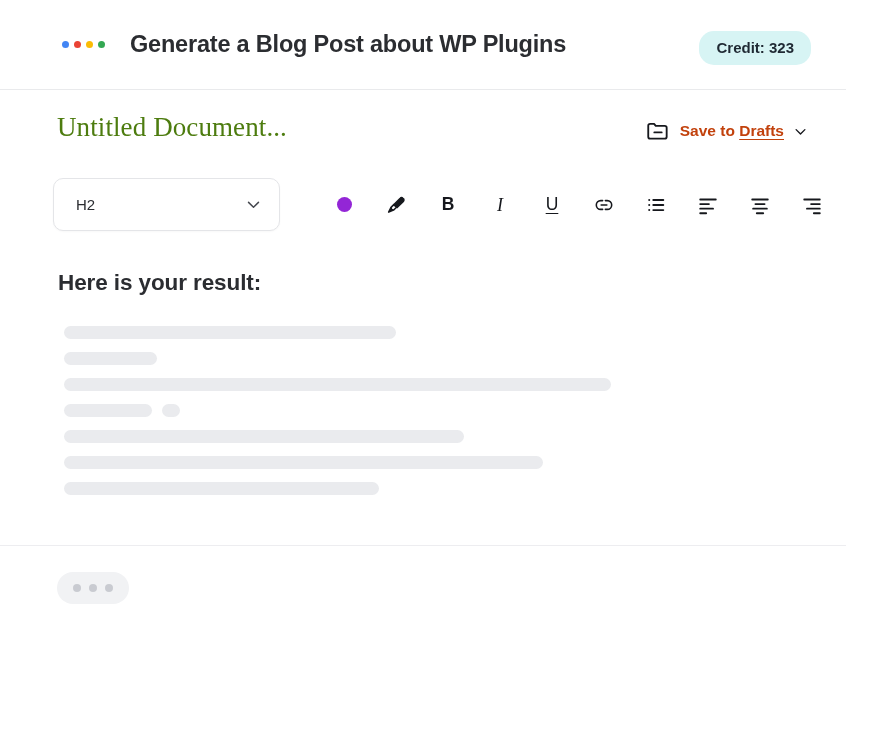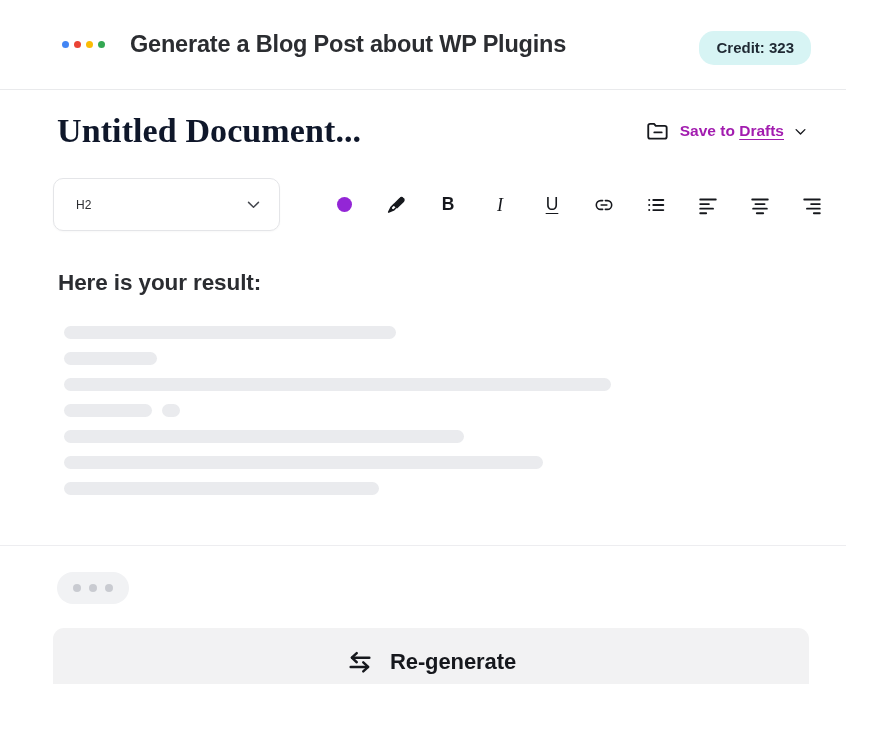--- a/index.html
+++ b/index.html
@@ -68,41 +68,41 @@
     top: 90px; left: 0;
     width: 846px;
     height: 80px;
   }
 
   .doc-title {
     position: absolute;
     left: 57px;
     top: 22px;
     font-family: "Liberation Serif", serif;
-    font-size: 34px;
-    font-weight: 700;
-    color: #0f172a;
+    font-size: 27px;
+    font-weight: 400;
+    color: #4d7c0f;
     letter-spacing: 0.1px;
     white-space: nowrap;
   }
 
   .save-group {
     position: absolute;
     right: 38px;
     top: 28px;
     display: flex;
     align-items: center;
     gap: 9px;
     white-space: nowrap;
   }
   .folder-icon { display: block; width: 26px; height: 26px; }
   .save-label {
     font-size: 15.5px;
     font-weight: 700;
-    color: #a21caf;
+    color: #c2410c;
   }
   .save-label .target { text-decoration: underline; text-underline-offset: 2.5px; }
   .chev-small { display: block; width: 15px; height: 15px; }
 
   
   .toolbar {
     position: absolute;
     top: 178px; left: 0;
     width: 846px;
     height: 54px;
@@ -117,21 +117,21 @@
     border: 1px solid #e4e5e8;
     border-radius: 10px;
     background: #ffffff;
     display: flex;
     align-items: center;
     justify-content: space-between;
     padding: 0 17px 0 22px;
     box-shadow: 0 1px 2px rgba(16,24,40,0.03);
   }
   .style-select-label {
-    font-size: 12px;
+    font-size: 15px;
     color: #2b2d31;
     font-weight: 400;
   }
   .chev { display: block; width: 17px; height: 17px; }
 
   .tool-icons {
     position: absolute;
     left: 318px;
     top: 0;
     height: 53px;
@@ -425,25 +425,14 @@
   </div>
 
   <div class="status-row">
     <div class="typing-pill">
       <span class="typing-dot"></span>
       <span class="typing-dot"></span>
       <span class="typing-dot"></span>
     </div>
   </div>
 
-  <button class="regen-btn">
-    <span>
-      <svg class="regen-icon" viewBox="0 0 24 24" fill="none" stroke="#16181d" stroke-width="2.1" stroke-linecap="round" stroke-linejoin="round">
-        <line x1="20" y1="8.3" x2="5.2" y2="8.3"></line>
-        <polyline points="9.2,4.4 5,8.3 9.2,12.2"></polyline>
-        <line x1="4" y1="16.2" x2="18.8" y2="16.2"></line>
-        <polyline points="14.8,12.3 19,16.2 14.8,20.1"></polyline>
-      </svg>
-    </span>
-    <span class="regen-label">Re-generate</span>
-  </button>
 
 </div>
 
 </body></html>

